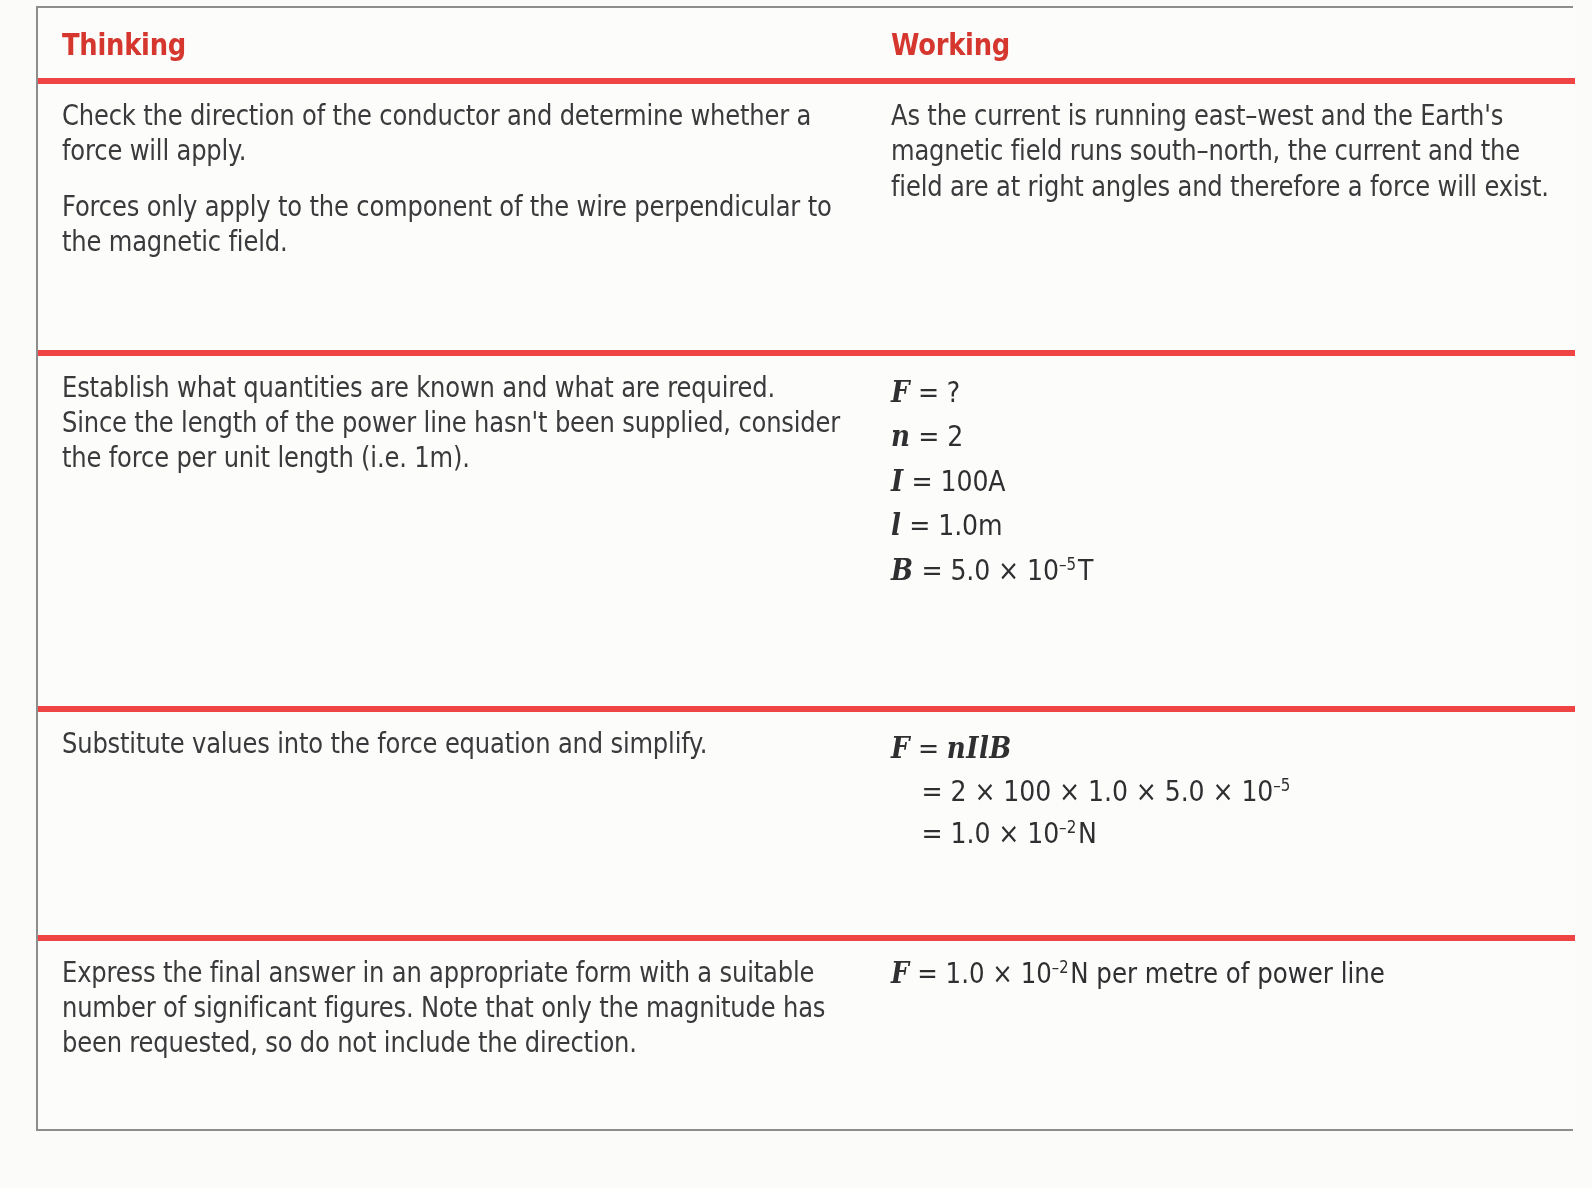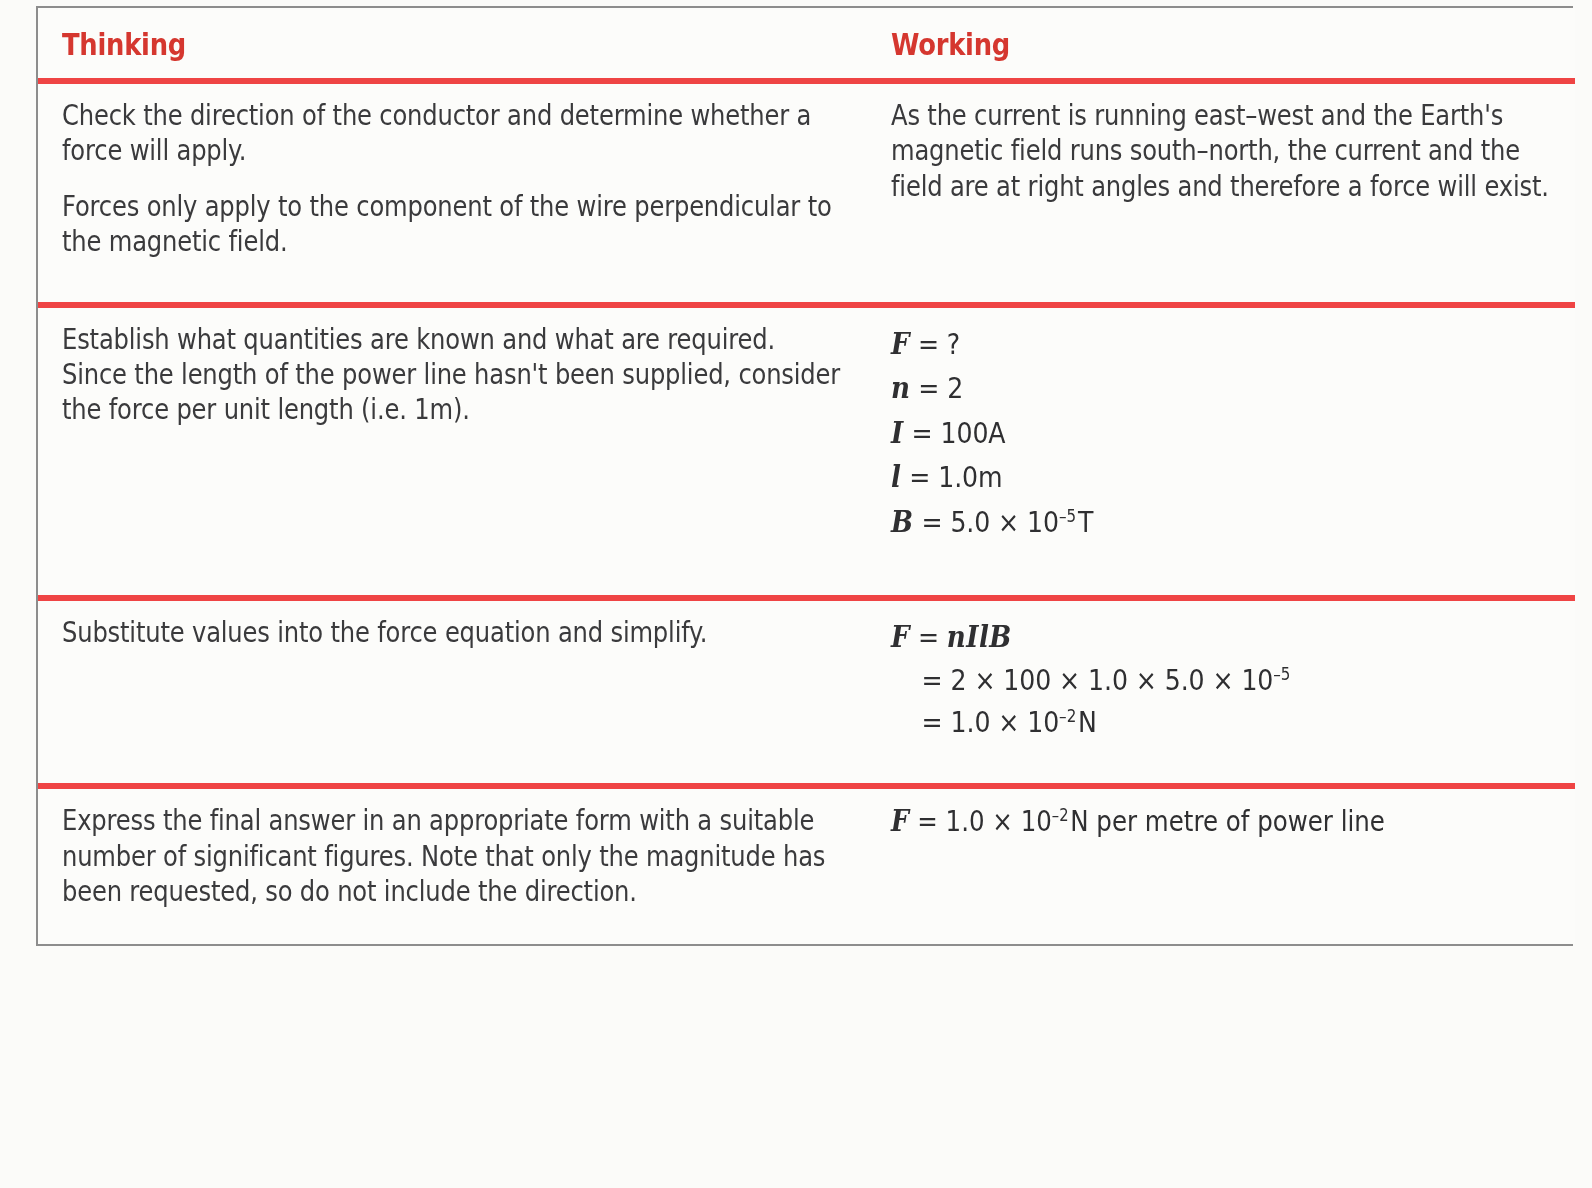--- a/index.html
+++ b/index.html
@@ -22,21 +22,21 @@
     width: 1592px;
     height: 1188px;
     background: #fbfbf9;
   }
 
   .table-wrap {
     position: absolute;
     left: 36px;
     top: 6px;
     width: 1537px;
-    height: 940px;
+    height: 1125px;
     box-sizing: border-box;
     border: 2px solid #8d8d8d;
     background: #fcfcfa;
   }
 
   table.worked-table {
     width: 100%;
     height: 100%;
     border-collapse: collapse;
     table-layout: fixed;

